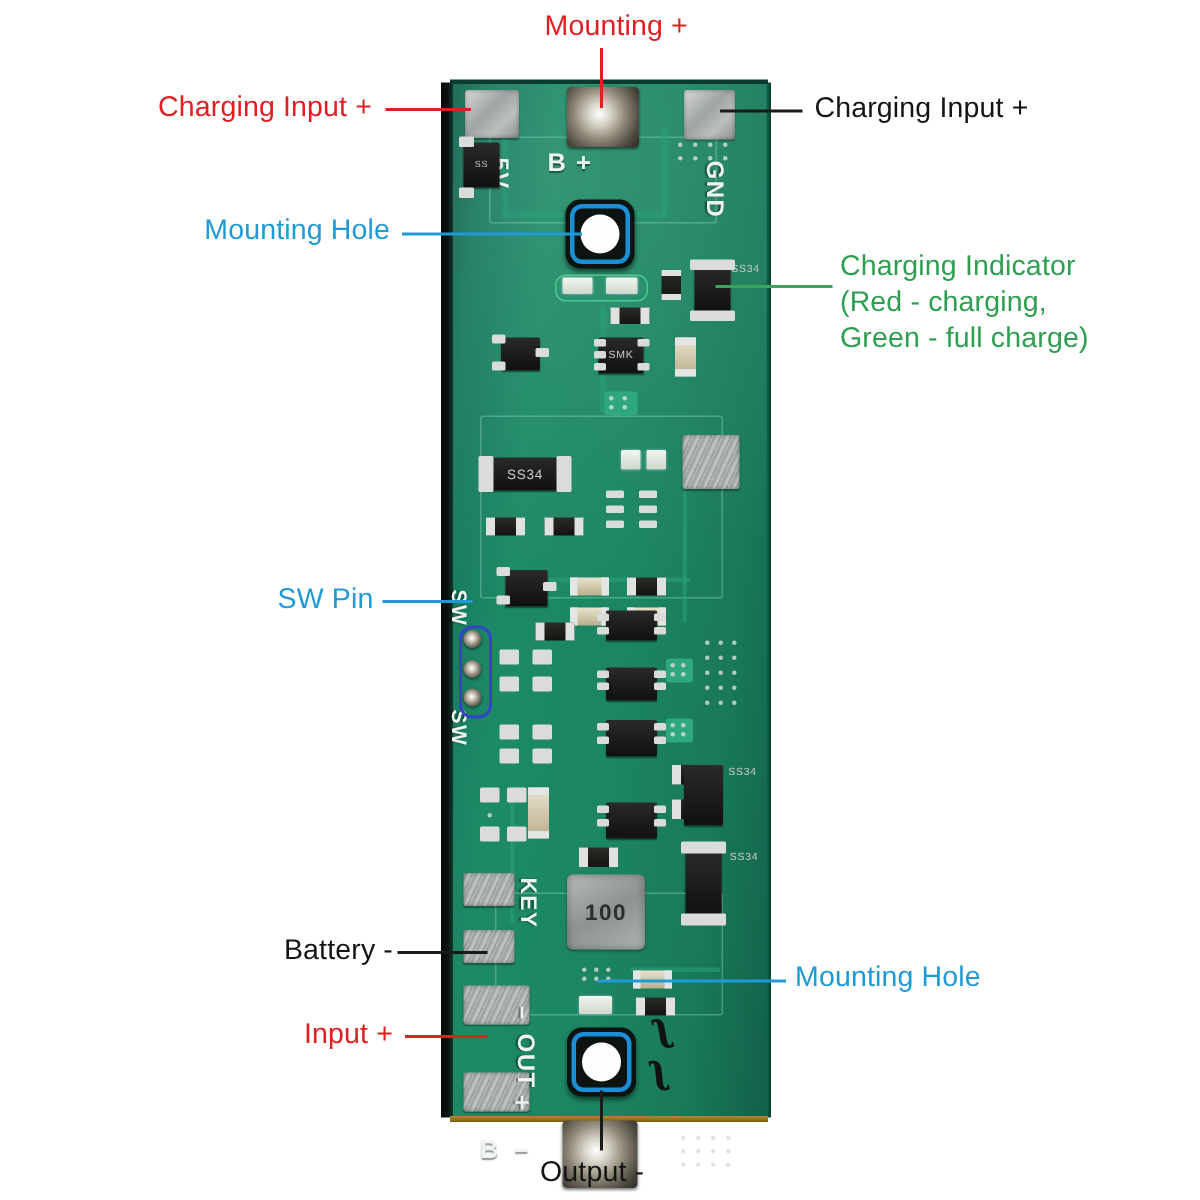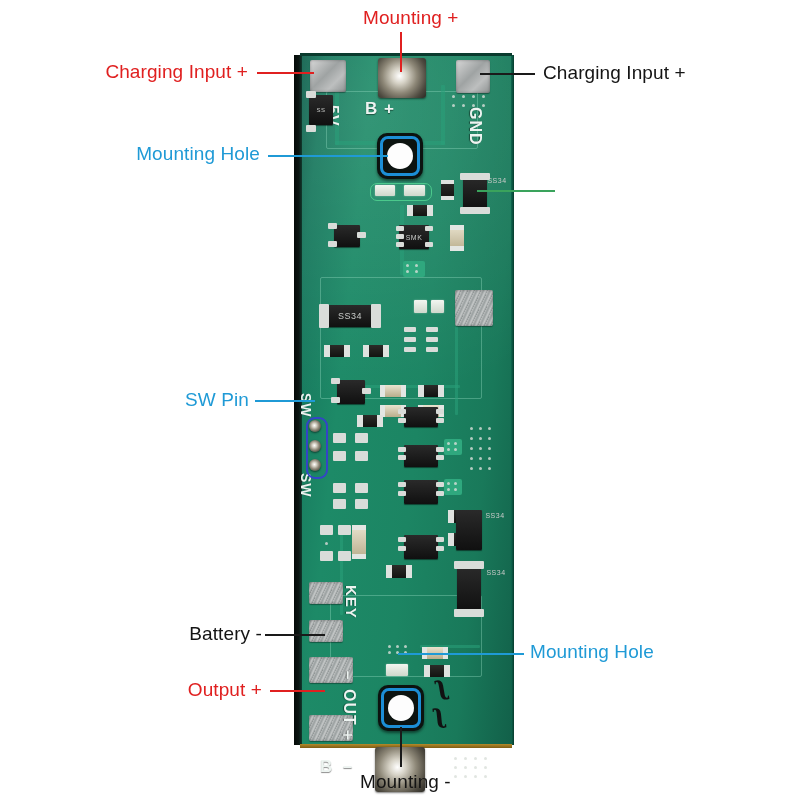--- a/index.html
+++ b/index.html
@@ -341,20 +341,23 @@
     <div class="ic" style="left:156px;top:455px;width:26px;height:40px;">
       <div class="txt rot90" style="left:21px;top:5px;font-size:7px;width:36px;">SS34</div>
     </div>
 
     <div class="pin" style="left:20px;top:470px;width:13px;height:10px;"></div>
     <div class="pin" style="left:38px;top:470px;width:13px;height:10px;"></div>
     <div class="pin" style="left:20px;top:496px;width:13px;height:10px;"></div>
     <div class="pin" style="left:38px;top:496px;width:13px;height:10px;"></div>
     <div class="via" style="left:25px;top:487px;"></div>
 
+    <div class="inductor" style="left:78px;top:528px;width:52px;height:50px;">
+      <div class="t">100</div>
+    </div>
 
     <div class="ic" style="left:157px;top:512px;width:24px;height:44px;">
       <div class="txt rot90" style="left:19px;top:5px;font-size:7px;width:40px;">SS34</div>
     </div>
     <div class="pin" style="left:154px;top:506px;width:30px;height:8px;"></div>
     <div class="pin" style="left:154px;top:554px;width:30px;height:8px;"></div>
 
     <div class="silk rot90" style="left:60px;top:530px;font-size:15px;">KEY</div>
     <div class="pad rough" style="left:9px;top:527px;width:34px;height:22px;"></div>
     <div class="pad rough" style="left:9px;top:565px;width:34px;height:22px;"></div>
@@ -416,30 +419,33 @@
 
   <div class="lbl red r" style="left:88px;top:60px;width:160px;">Charging Input +</div>
   <div class="lead red" style="left:257px;top:72px;width:57px;"></div>
 
   <div class="lbl black" style="left:543px;top:61px;">Charging Input +</div>
   <div class="lead black" style="left:480px;top:73px;width:55px;"></div>
 
   <div class="lbl blue r" style="left:118px;top:142px;width:142px;">Mounting Hole</div>
   <div class="lead blue" style="left:268px;top:155px;width:120px;"></div>
 
+  <div class="lbl green" style="left:560px;top:166px;">Charging Indicator
+(Red - charging,
+Green - full charge)</div>
   <div class="lead green" style="left:477px;top:190px;width:78px;"></div>
 
   <div class="lbl blue r" style="left:163px;top:388px;width:86px;">SW Pin</div>
   <div class="lead blue" style="left:255px;top:400px;width:60px;"></div>
 
   <div class="lbl black r" style="left:158px;top:622px;width:104px;">Battery -</div>
   <div class="lead black" style="left:265px;top:634px;width:60px;"></div>
 
-  <div class="lbl red r" style="left:158px;top:678px;width:104px;">Output +</div>
+  <div class="lbl red r" style="left:158px;top:678px;width:104px;">Input +</div>
   <div class="lead red" style="left:270px;top:690px;width:55px;"></div>
 
   <div class="lbl blue" style="left:530px;top:640px;">Mounting Hole</div>
   <div class="lead blue" style="left:398px;top:653px;width:126px;"></div>
 
-  <div class="lbl black" style="left:360px;top:770px;">Mounting -</div>
+  <div class="lbl black" style="left:360px;top:770px;">Output -</div>
   <div class="leadv black" style="left:400px;top:727px;height:40px;"></div>
 
 </div>
 
 </body></html>

